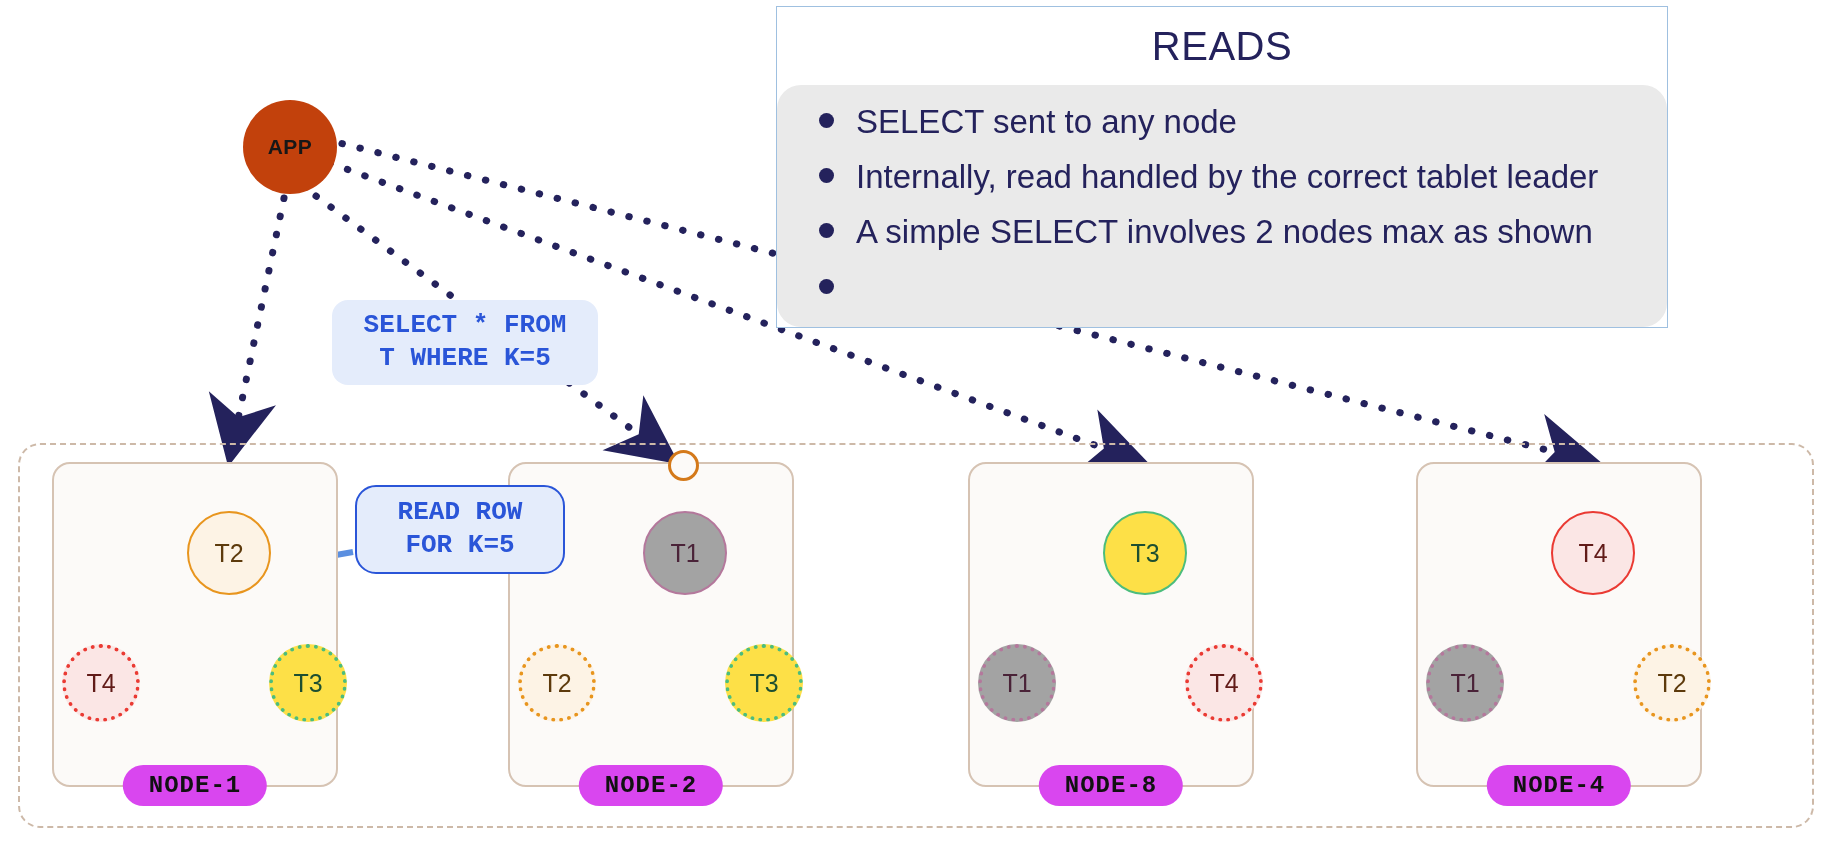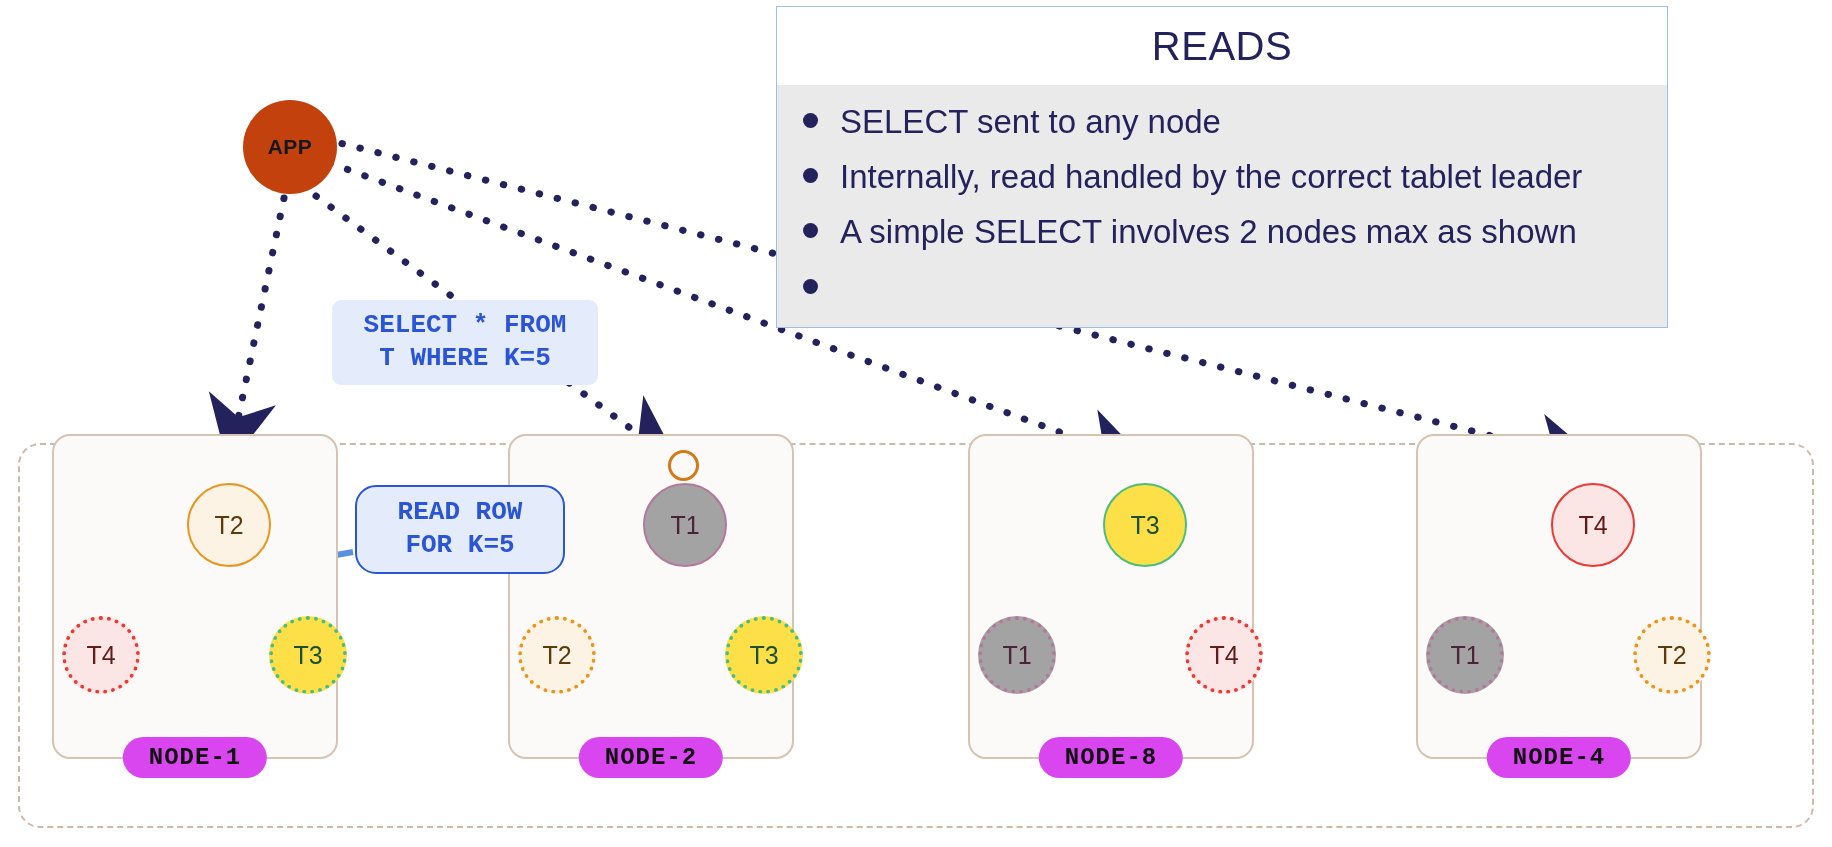--- a/index.html
+++ b/index.html
@@ -9,47 +9,47 @@
   #stage{position:absolute;left:0;top:0;width:1832px;height:847px;}
 
   
   #wires{position:absolute;left:0;top:0;width:1832px;height:847px;pointer-events:none;}
 
   
   .reads-panel{position:absolute;left:776px;top:6px;width:892px;height:322px;
      border:1.5px solid #9fc0e0;background:#ffffff;box-sizing:border-box;}
   .reads-title{height:78px;line-height:78px;text-align:center;
      font-size:40px;color:#24225c;letter-spacing:.5px;}
-  .reads-body{background:#eaeaea;height:calc(100% - 78px);padding:14px 0 0 0;box-sizing:border-box;}
+  .reads-body{background:#eaeaea;height:calc(100% - 78px);padding:14px 0 0 16px;box-sizing:border-box;border-radius:24px;}
   .reads-list{list-style:none;margin:0;padding:0 18px 0 26px;}
   .reads-list li{display:flex;align-items:flex-start;gap:22px;
      font-size:33px;color:#24225c;line-height:1.40;margin:0 0 9px 0;}
   .bullet{flex:0 0 auto;width:15px;height:15px;border-radius:50%;
      background:#24225c;margin-top:14px;}
 
   
   .app-node{position:absolute;left:243px;top:100px;width:94px;height:94px;border-radius:50%;
      background:#c2410c;display:flex;align-items:center;justify-content:center;
      font-size:21px;font-weight:bold;color:#171717;letter-spacing:.5px;}
 
   
-  .qlabel{position:absolute;background:#e4ecfb;border-radius:9px;
+  .qlabel{position:absolute;background:#e4ecfb;border-radius:16px;
      color:#2a55d8;font-family:"Liberation Mono",monospace;font-weight:bold;
      font-size:26px;line-height:1.28;text-align:center;padding:9px 12px;
      box-sizing:border-box;white-space:pre;}
   #select-label{left:332px;top:300px;width:266px;}
   #readrow-label{left:355px;top:485px;width:210px;border:2.5px solid #2a55d8;
      border-radius:21px;z-index:6;}
 
   
   .cluster{position:absolute;left:18px;top:443px;width:1796px;height:385px;
      border:2px dashed #cdb9a8;border-radius:22px;box-sizing:border-box;}
   .cluster:after{content:"";position:absolute;inset:0;border-radius:20px;}
 
-  .node{position:absolute;top:434px;width:286px;height:325px;
+  .node{position:absolute;top:462px;width:286px;height:325px;
      background:#fcfaf8;border:2px solid #d6c3b3;border-radius:18px;box-sizing:border-box;}
   #node-1{left:52px;}
   #node-2{left:508px;}
   #node-3{left:968px;}
   #node-4{left:1416px;}
 
   .node-pill{position:absolute;bottom:-21px;left:50%;transform:translateX(-50%);
      background:#d946ef;border-radius:22px;padding:7px 26px;
      font-family:"Liberation Mono",monospace;font-weight:bold;font-size:24px;
      color:#111111;letter-spacing:1px;white-space:nowrap;}

